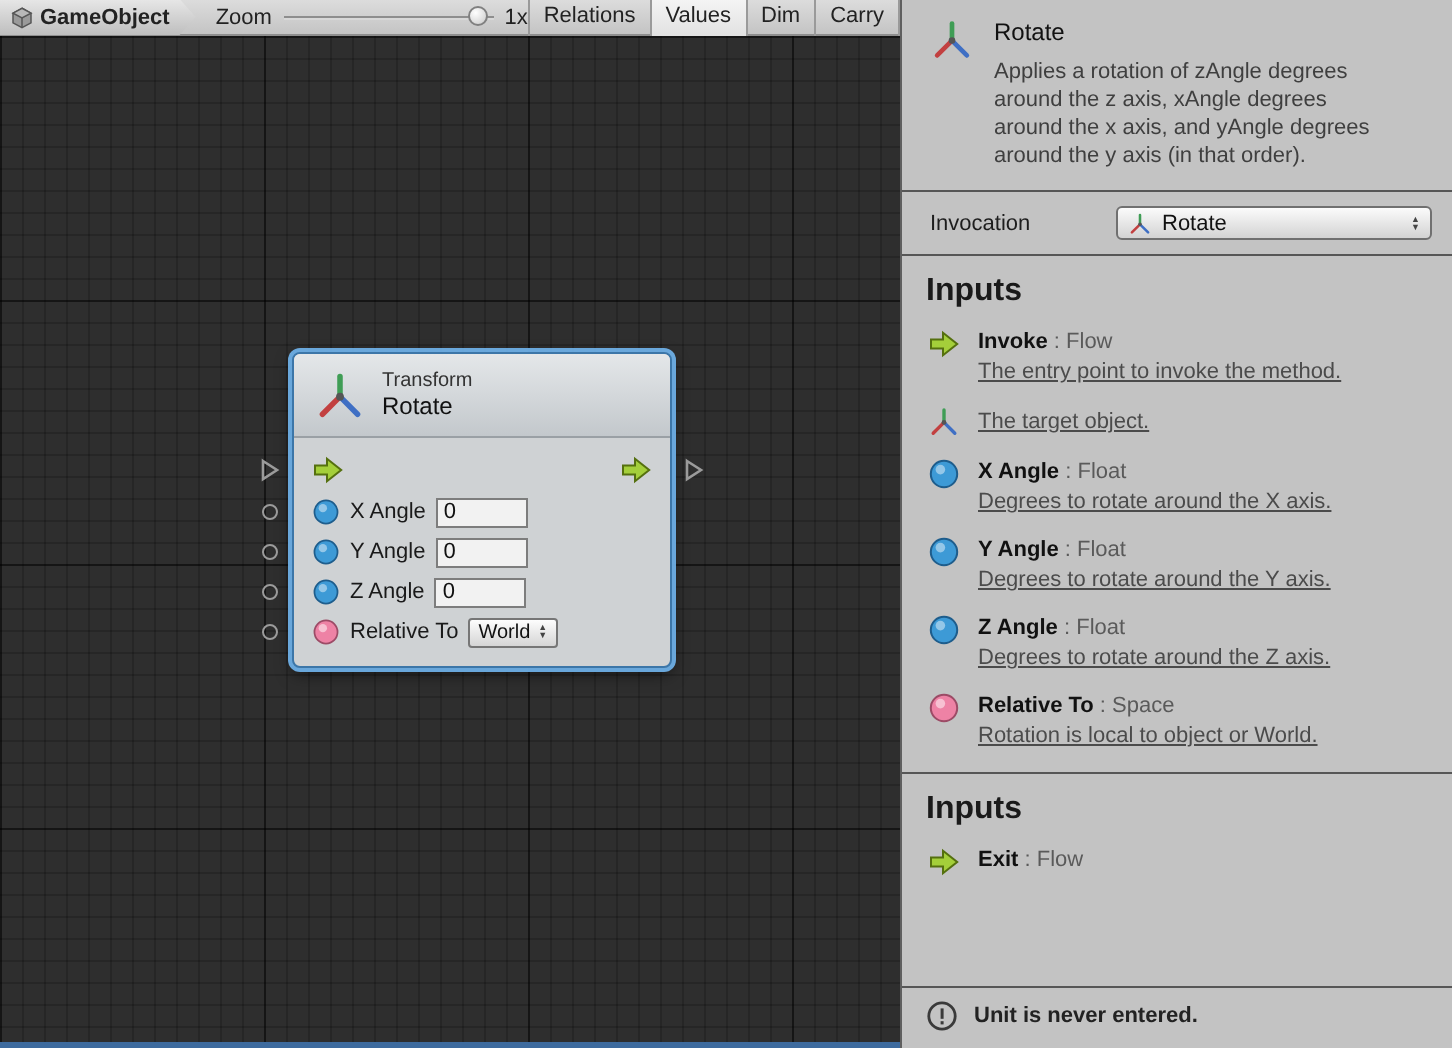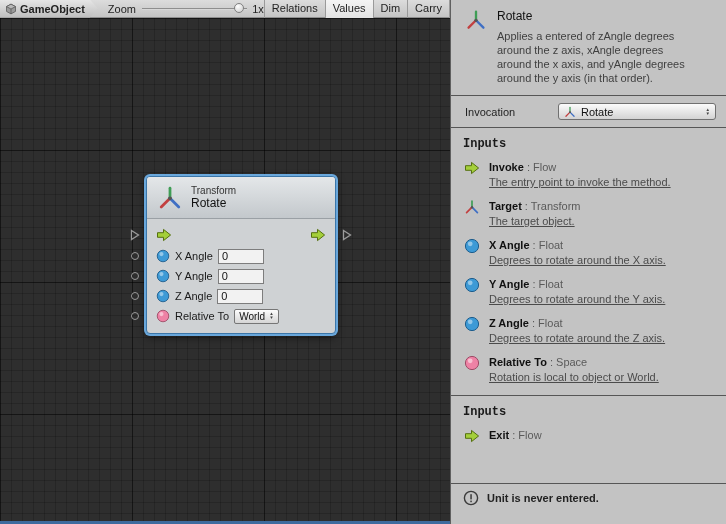--- a/index.html
+++ b/index.html
@@ -107,33 +107,33 @@
     display:flex; align-items:center; justify-content:space-between;
     padding:7px 10px 7px 14px; border-bottom:1px solid #565656;
   }
   .invocation-label { color:#1e1e1e; }
   .dropdown {
     width:158px; height:17px; display:flex; align-items:center; gap:5px; padding:0 5px;
     border:1px solid #707070; border-radius:3px;
     background:linear-gradient(#fbfbfb,#d3d3d3);
   }
   .dropdown .dd-arrows { margin-left:auto; }
-  .section-title { font-weight:bold; font-size:12px; color:#1a1a1a; padding:9px 10px 4px 12px;font-family:Liberation Mono, monospace; }
+  .section-title { font-weight:bold; font-size:16px; color:#1a1a1a; padding:9px 10px 4px 12px; }
   .port-entry { display:flex; gap:9px; padding:5px 10px 5px 13px; }
   .picon { width:16px; height:16px; flex:none; margin-top:0; }
   .pline { line-height:14px; }
   .pname { font-weight:bold; color:#111; }
   .ptype { color:#5a5a5a; }
   .ptype::before { content:" : "; color:#5a5a5a; }
   .pdesc { color:#4b4b4b; line-height:13px; margin-top:2px; width:210px;text-decoration:underline; }
   .outputs-sep { height:1px; background:#565656; margin-top:6px; }
   .insp-spacer { flex:1; }
   .warning-row {
     display:flex; align-items:center; gap:8px;
-    border-top:1px solid #565656; padding:6px 10px 18px 12px;
+    border-top:1px solid #565656; padding:6px 10px 8px 12px;
   }
   .warning-text { font-weight:bold; color:#222; }
 </style>
 </head>
 <body>
 
 <svg width="0" height="0" style="position:absolute">
   <defs>
     <symbol id="icon-transform" viewBox="0 0 16 16">
       <g stroke-width="1.7" stroke-linecap="round" fill="none">
@@ -280,21 +280,21 @@
   </div>
 
   <div class="inspector">
 
     <div class="insp-header">
       <svg class="icon22">
           <use href="#icon-transform"></use>
         </svg>
       <div>
         <div class="insp-title">Rotate</div>
-        <div class="insp-desc">Applies a entered of zAngle degrees around the z axis, xAngle degrees around the x axis, and yAngle degrees around the y axis (in that order).</div>
+        <div class="insp-desc">Applies a rotation of zAngle degrees around the z axis, xAngle degrees around the x axis, and yAngle degrees around the y axis (in that order).</div>
       </div>
     </div>
 
     <div class="invocation-row">
       <span class="invocation-label">Invocation</span>
       <div class="dropdown">
         <svg class="icon12">
             <use href="#icon-transform"></use>
           </svg>
         <span>Rotate</span>
@@ -315,21 +315,20 @@
         <div class="pline"><span class="pname">Invoke</span><span class="ptype">Flow</span></div>
         <div class="pdesc">The entry point to invoke the method.</div>
       </div>
     </div>
 
     <div class="port-entry">
       <svg class="picon">
           <use href="#icon-transform"></use>
         </svg>
       <div>
-        <div class="pline"><span class="pname">Target</span><span class="ptype">Transform</span></div>
         <div class="pdesc">The target object.</div>
       </div>
     </div>
 
     <div class="port-entry">
       <svg class="picon">
           <use href="#icon-float"></use>
         </svg>
       <div>
         <div class="pline"><span class="pname">X Angle</span><span class="ptype">Float</span></div>

